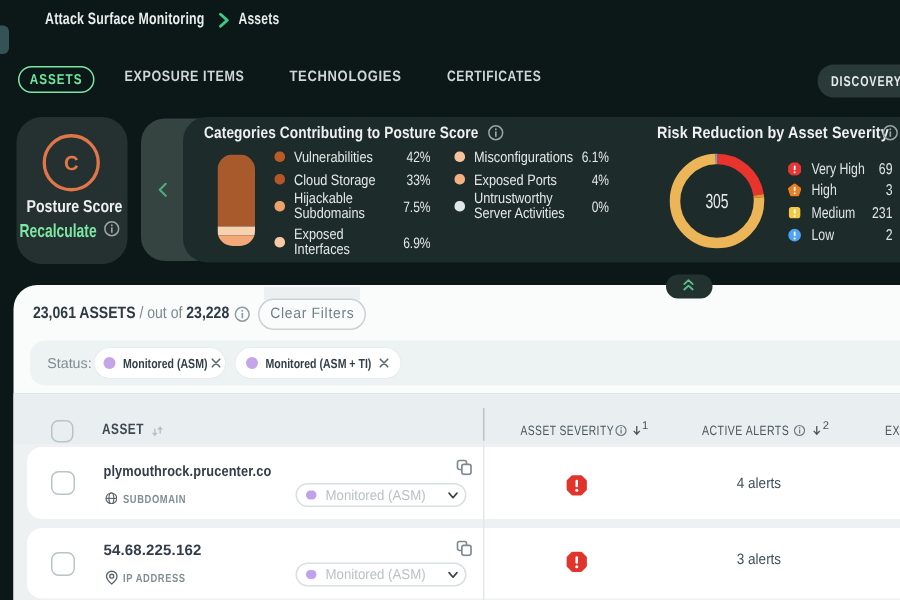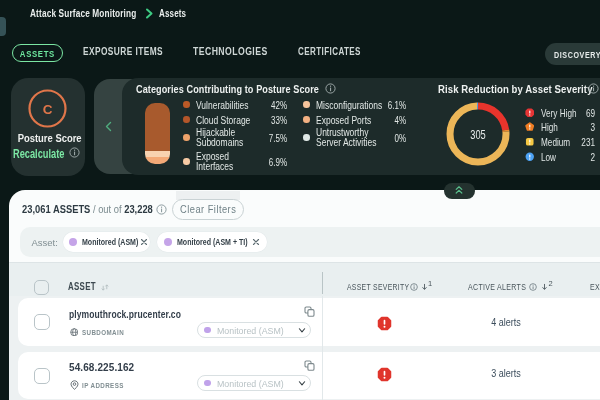--- a/index.html
+++ b/index.html
@@ -150,21 +150,21 @@
 <svg class="abs" style="left:155.5px;top:203.5px;" width="11" height="11" viewBox="0 0 11 11">
     <circle cx="5.5" cy="5.5" r="4.6" fill="none" stroke="#8e9da1" stroke-width="1"></circle>
     <rect x="5" y="4.6" width="1.1" height="3.6" fill="#8e9da1"></rect>
     <rect x="5" y="2.6" width="1.1" height="1.2" fill="#8e9da1"></rect>
   </svg>
 <div class="abs" style="left:171.7px;top:199.2px;width:72.5px;height:20.8px;border:1px solid #c9d2d4;border-radius:10.5px;display:flex;align-items:center;justify-content:center;">
   <span style="font-size:10px;color:#6f8086;letter-spacing:0.5px;transform:scaleX(0.93);display:inline-block;">Clear Filters</span>
 </div>
 
 <div class="abs" style="left:20px;top:227px;width:592px;height:29.5px;background:#edf2f2;border-radius:10px 0 0 10px;"></div>
-<div class="abs" style="left:31.5px;top:237px;font-size:9.5px;color:#808e92;">Asset:</div>
+<div class="abs" style="left:31.5px;top:237px;font-size:9.5px;color:#808e92;">Status:</div>
 <div class="abs" style="left:62.7px;top:232px;width:87.8px;height:20px;background:#fff;border-radius:10px;box-shadow:0 0 0 0.5px #e4eaeb;"></div>
 <div class="abs" style="left:69px;top:237.5px;width:8px;height:8px;border-radius:50%;background:#c5a4e8;"></div>
 <div class="abs" style="left:82px;top:236.5px;font-size:8.8px;font-weight:bold;color:#333f47;white-space:nowrap;transform:scaleX(0.8);transform-origin:0 50%;">Monitored (ASM)</div>
 <svg class="abs" style="left:140px;top:238px;" width="8" height="8" viewBox="0 0 8 8">
     <path d="M1.5 1.5 L6.5 6.5 M6.5 1.5 L1.5 6.5" stroke="#5b6a70" stroke-width="1.1" stroke-linecap="round"></path>
   </svg>
 <div class="abs" style="left:157.3px;top:232px;width:110px;height:20px;background:#fff;border-radius:10px;box-shadow:0 0 0 0.5px #e4eaeb;"></div>
 <div class="abs" style="left:163.5px;top:237.5px;width:8px;height:8px;border-radius:50%;background:#c5a4e8;"></div>
 <div class="abs" style="left:176.5px;top:236.5px;font-size:8.8px;font-weight:bold;color:#333f47;white-space:nowrap;transform:scaleX(0.8);transform-origin:0 50%;">Monitored (ASM + TI)</div>
 <svg class="abs" style="left:252px;top:238px;" width="8" height="8" viewBox="0 0 8 8">

